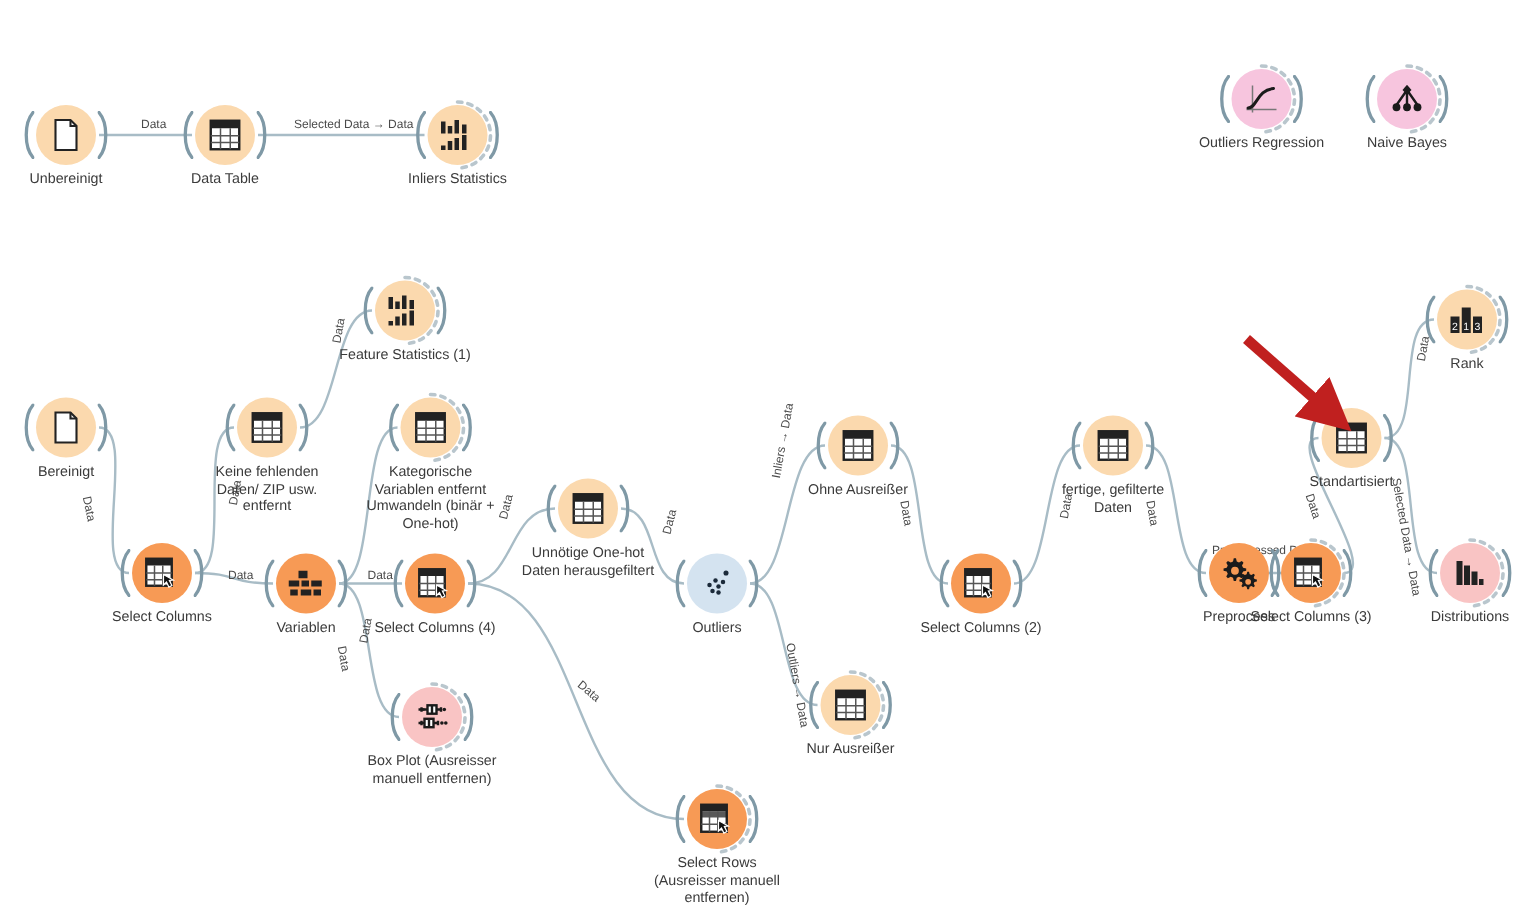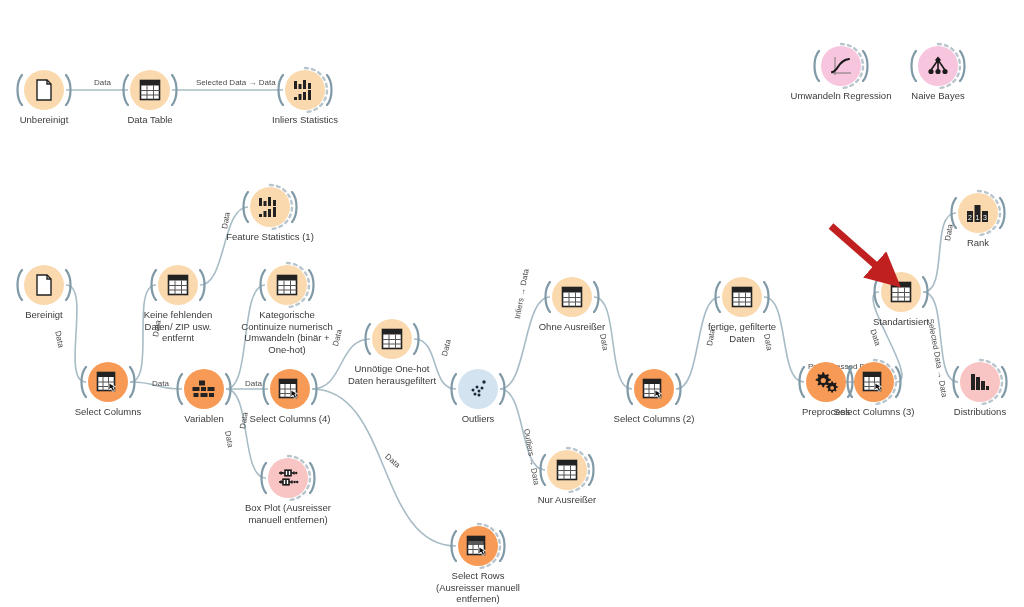--- a/index.html
+++ b/index.html
@@ -172,21 +172,21 @@
         </span>
         <div class="disc" style="background:#f7c5de">
        <span>
             <svg class="icon" width="24" height="22" viewBox="0 0 24 22">
         <path d="M2 18 H22" stroke="#777" stroke-width="1"></path>
         <path d="M6 2 V20" stroke="#777" stroke-width="1"></path>
         <path d="M3 17 C9 17, 9 5, 20 4" stroke="#1b1b1b" stroke-width="2" fill="none" stroke-linecap="round"></path>
             </svg>
           </span>
      </div>
-        <div class="label">Umwandeln Regression</div>
+        <div class="label">Outliers Regression</div>
       </div>
       <div class="node" style="left: 938px; top: 66px;">
         <svg class="dashring" width="48" height="48" viewBox="0 0 48 48">
       <path d="M24 2 A22 22 0 0 1 24 46" fill="none" stroke="#b9c6cd" stroke-width="2.4" stroke-linecap="round" stroke-dasharray="3 4"></path>
         </svg>
         <span class="brk l">
           <svg width="8" height="32" viewBox="0 0 8 32">
     <path d="M7 1 C1 8, 1 24, 7 31" fill="none" stroke="#7f99a6" stroke-width="2.2" stroke-linecap="round"></path>
           </svg>
         </span>
@@ -300,21 +300,21 @@
         <div class="disc" style="background:#fbd9ae">
        <span>
             <svg class="icon" width="22" height="22" viewBox="0 0 22 22">
         <rect x="1.5" y="1.5" width="19" height="19" fill="#fff" stroke="#222" stroke-width="1.6"></rect>
         <rect x="1.5" y="1.5" width="19" height="5" fill="#222"></rect>
         <path d="M8 6.5V20.5M14.5 6.5V20.5M1.5 11.5H20.5M1.5 16H20.5" stroke="#555" stroke-width="1"></path>
             </svg>
           </span>
      </div>
         <div class="label">Kategorische
-Continuize numerisch
+Variablen entfernt
 Umwandeln (binär +
 One-hot)</div>
       </div>
       <div class="node" style="left: 108px; top: 382px;">
         <span class="brk l">
           <svg width="8" height="32" viewBox="0 0 8 32">
     <path d="M7 1 C1 8, 1 24, 7 31" fill="none" stroke="#7f99a6" stroke-width="2.2" stroke-linecap="round"></path>
           </svg>
         </span>
         <span class="brk r">

